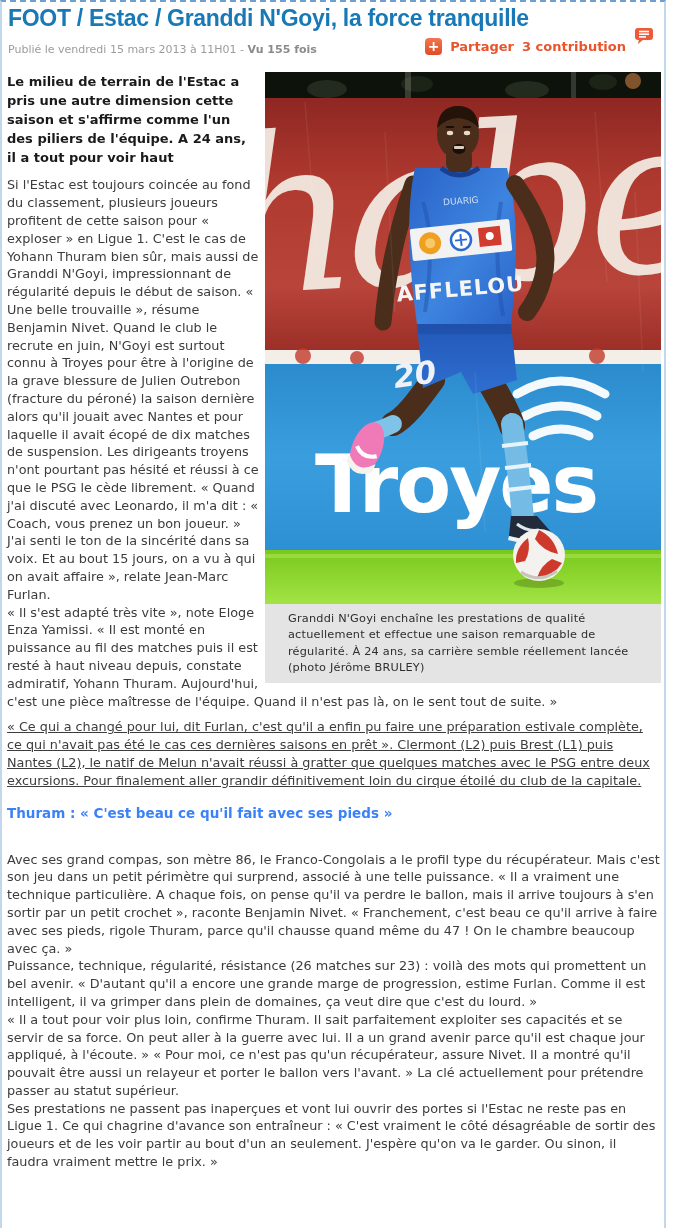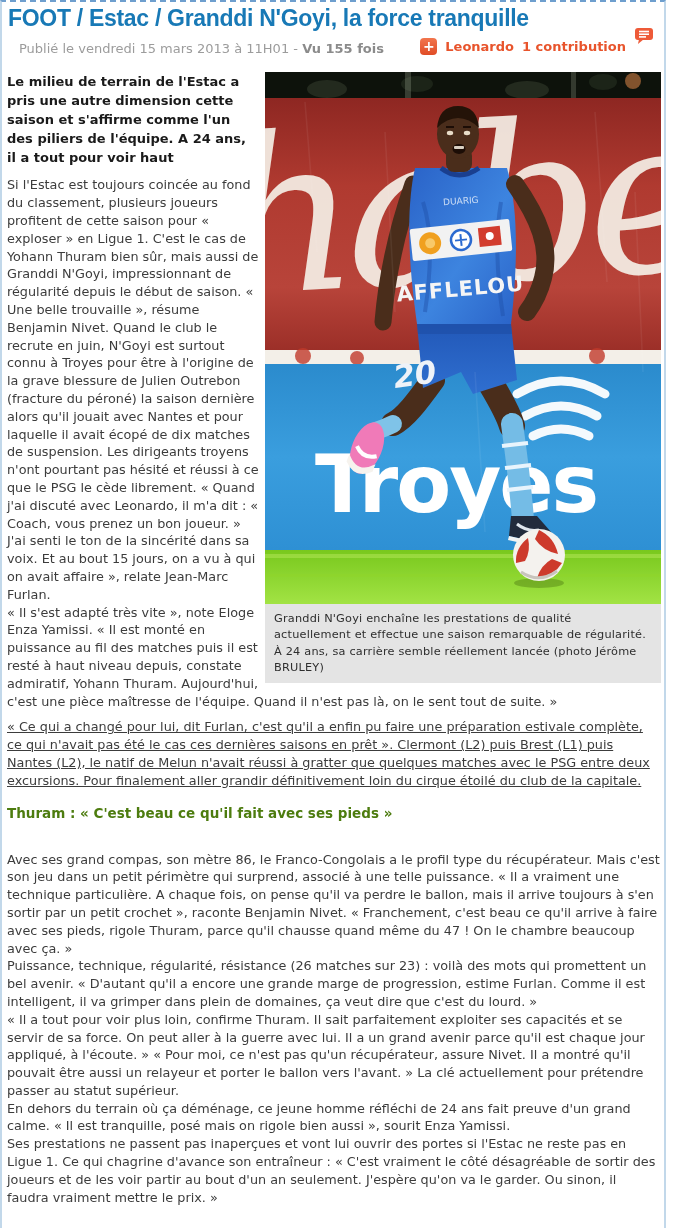--- a/index.html
+++ b/index.html
@@ -11,69 +11,69 @@
     border-top:2px dashed #6f9fce;
     font-family:"DejaVu Sans", sans-serif;
   }
   .header { padding:3px 6px 0 6px; }
   h1.title {
     font-family:"Liberation Sans", sans-serif;
     font-size:23px; font-weight:700; color:#1879b6; letter-spacing:-0.3px;
     line-height:1.15;
   }
   .meta-row { position:relative; margin-top:7px; height:22px; }
-  .published { font-size:13px; color:#9c9c9c;margin-left:11px; }
+  .published { font-size:11px; color:#9c9c9c; }
   .views { color:#8b8b8b; font-weight:bold; }
   .share-group {
     position:absolute; right:4px; top:-2px;
     display:flex; align-items:center; gap:8px;
     font-size:13px; font-weight:bold; color:#e8542c;
   }
   .plus-icon {
     display:inline-flex; align-items:center; justify-content:center;
     width:17px; height:17px; border-radius:4px;
     background:linear-gradient(#f2764e,#e04c26);
     color:#fff; font-size:14px; font-weight:bold; line-height:1;
     cursor:pointer;
   }
   .share-link, .contrib-link { color:#e8542c; text-decoration:none; cursor:pointer; }
   .bubble-icon { position:relative; top:-8px; cursor:pointer; }
   .content { position:relative; margin:12px 3px 0 3px; }
   figure.photo-fig { float:right; width:396px; margin:0 0 6px 6px; }
   figure.photo-fig svg.photo-svg { display:block; width:396px; height:532px; }
   figcaption.photo-caption {
     background:#e4e4e4; color:#2e2e2e; font-size:11.3px; line-height:1.42;
-    padding:7px 9px; letter-spacing:0.2px;
+    padding:7px 23px; letter-spacing:0.2px;
   }
   p.intro {
     font-size:13px; font-weight:bold; color:#1a1a1a;
     line-height:19px; margin:0 0 9px 2px;
   }
   p.body {
     font-size:12.8px; color:#3c3c3c; line-height:17.8px; margin:0 0 0 2px;
   }
   p.clear { clear:both; padding-top:8px;text-decoration:underline; }
   h2.subhead {
-    font-size:13.5px; font-weight:bold; color:#4d7c0f;
+    font-size:13.5px; font-weight:bold; color:#3b82f6;
     margin:15px 0 30px 2px;
   }
 </style>
 </head>
 <body>
 
 <div class="page">
 
   <div class="header">
     <h1 class="title">FOOT / Estac / Granddi N'Goyi, la force tranquille</h1>
     <div class="meta-row">
       <span class="published"><span>Publié le vendredi 15 mars 2013 à 11H01 - </span><span class="views">Vu 155 fois</span></span>
       <span class="share-group">
         <span class="plus-icon">+</span>
-        <a class="share-link">Leonardo</a>
-        <a class="contrib-link">1 contribution</a>
+        <a class="share-link">Partager</a>
+        <a class="contrib-link">3 contribution</a>
         <span class="bubble-icon">
           <svg width="20" height="17" viewBox="0 0 20 17">
             <rect x="1" y="0" width="18" height="12" rx="3" fill="#ee5a38"></rect>
             <path d="M5 11 L4 16 L10 11 Z" fill="#ee5a38"></path>
             <line x1="5" y1="3.5" x2="15" y2="3.5" stroke="#fff" stroke-width="1.6"></line>
             <line x1="5" y1="6.2" x2="15" y2="6.2" stroke="#fff" stroke-width="1.6"></line>
             <line x1="5" y1="8.9" x2="12" y2="8.9" stroke="#fff" stroke-width="1.6"></line>
           </svg>
         </span>
       </span>
@@ -223,18 +223,17 @@
     <p class="body">Si l'Estac est toujours coincée au fond du classement, plusieurs joueurs profitent de cette saison pour « exploser » en Ligue 1. C'est le cas de Yohann Thuram bien sûr, mais aussi de Granddi N'Goyi, impressionnant de régularité depuis le début de saison. « Une belle trouvaille », résume Benjamin Nivet. Quand le club le recrute en juin, N'Goyi est surtout connu à Troyes pour être à l'origine de la grave blessure de Julien Outrebon (fracture du péroné) la saison dernière alors qu'il jouait avec Nantes et pour laquelle il avait écopé de dix matches de suspension. Les dirigeants troyens n'ont pourtant pas hésité et réussi à ce que le PSG le cède librement. « Quand j'ai discuté avec Leonardo, il m'a dit : « Coach, vous prenez un bon joueur. » J'ai senti le ton de la sincérité dans sa voix. Et au bout 15 jours, on a vu à qui on avait affaire », relate Jean-Marc Furlan.</p>
     <p class="body">« Il s'est adapté très vite », note Eloge Enza Yamissi. « Il est monté en puissance au fil des matches puis il est resté à haut niveau depuis, constate admiratif, Yohann Thuram. Aujourd'hui, c'est une pièce maîtresse de l'équipe. Quand il n'est pas là, on le sent tout de suite. »</p>
 
     <p class="body clear">« Ce qui a changé pour lui, dit Furlan, c'est qu'il a enfin pu faire une préparation estivale complète, ce qui n'avait pas été le cas ces dernières saisons en prêt ». Clermont (L2) puis Brest (L1) puis Nantes (L2), le natif de Melun n'avait réussi à gratter que quelques matches avec le PSG entre deux excursions. Pour finalement aller grandir définitivement loin du cirque étoilé du club de la capitale.</p>
 
     <h2 class="subhead">Thuram : « C'est beau ce qu'il fait avec ses pieds »</h2>
 
     <p class="body">Avec ses grand compas, son mètre 86, le Franco-Congolais a le profil type du récupérateur. Mais c'est son jeu dans un petit périmètre qui surprend, associé à une telle puissance. « Il a vraiment une technique particulière. A chaque fois, on pense qu'il va perdre le ballon, mais il arrive toujours à s'en sortir par un petit crochet », raconte Benjamin Nivet. « Franchement, c'est beau ce qu'il arrive à faire avec ses pieds, rigole Thuram, parce qu'il chausse quand même du 47 ! On le chambre beaucoup avec ça. »</p>
     <p class="body">Puissance, technique, régularité, résistance (26 matches sur 23) : voilà des mots qui promettent un bel avenir. « D'autant qu'il a encore une grande marge de progression, estime Furlan. Comme il est intelligent, il va grimper dans plein de domaines, ça veut dire que c'est du lourd. »</p>
     <p class="body">« Il a tout pour voir plus loin, confirme Thuram. Il sait parfaitement exploiter ses capacités et se servir de sa force. On peut aller à la guerre avec lui. Il a un grand avenir parce qu'il est chaque jour appliqué, à l'écoute. » « Pour moi, ce n'est pas qu'un récupérateur, assure Nivet. Il a montré qu'il pouvait être aussi un relayeur et porter le ballon vers l'avant. » La clé actuellement pour prétendre passer au statut supérieur.</p>
-    <p class="body">En dehors du terrain où ça déménage, ce jeune homme réfléchi de 24 ans fait preuve d'un grand calme. « Il est tranquille, posé mais on rigole bien aussi », sourit Enza Yamissi.</p>
     <p class="body">Ses prestations ne passent pas inaperçues et vont lui ouvrir des portes si l'Estac ne reste pas en Ligue 1. Ce qui chagrine d'avance son entraîneur : « C'est vraiment le côté désagréable de sortir des joueurs et de les voir partir au bout d'un an seulement. J'espère qu'on va le garder. Ou sinon, il faudra vraiment mettre le prix. »</p>
 
   </div>
 
 </div>
 
 </body></html>

